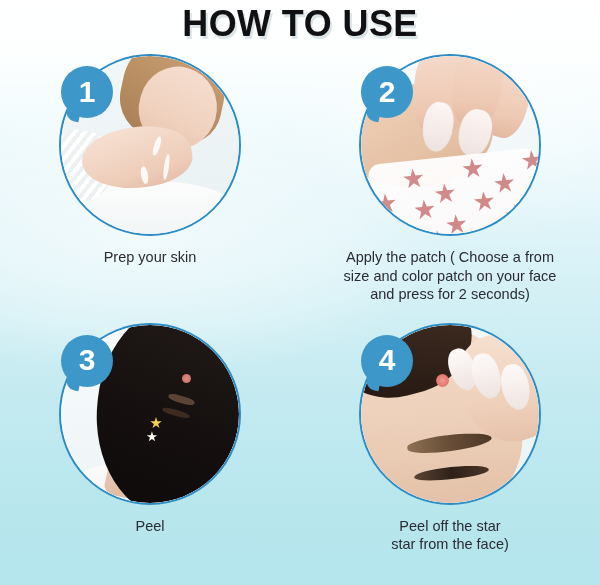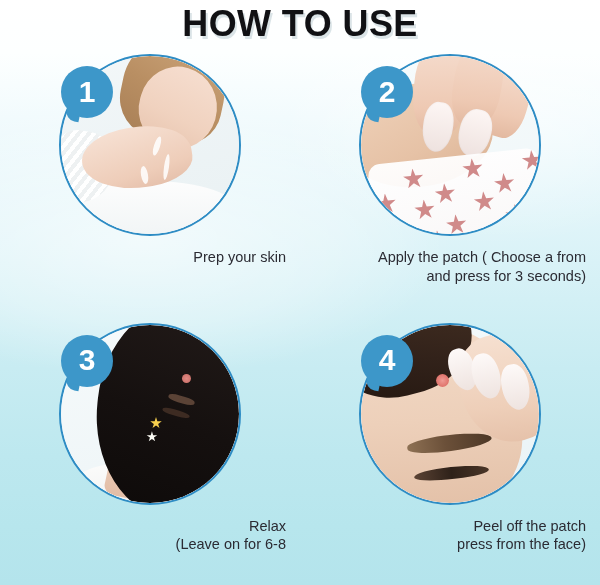--- a/index.html
+++ b/index.html
@@ -365,21 +365,21 @@
     font-size: 30px;
     line-height: 1;
     z-index: 2;
     padding-bottom: 1px;
   }
 
   
   .caption {
     margin-top: 12px;
     width: 272px;
-    text-align: right;
+    text-align: center;
     color: #2b2b33;
     font-size: 14.5px;
     line-height: 18.5px;
     font-family: "Liberation Sans", sans-serif;
   }
   .caption .line { display: block; white-space: nowrap; }
 </style>
 </head>
 <body>
 
@@ -454,21 +454,22 @@
           </div>
         </div>
         <div class="badge">
           <div class="badge-tail"></div>
           <div class="badge-circle"></div>
           <div class="badge-num">2</div>
         </div>
       </div>
       <div class="caption">
         <span class="line">Apply the patch ( Choose a from</span>
-        <span class="line">and press for 3 seconds)</span>
+        <span class="line">size and color patch on your face</span>
+        <span class="line">and press for 2 seconds)</span>
       </div>
     </div>
 
     <div class="step">
       <div class="photo-wrap">
         <div class="photo-ring">
           <div class="photo-inner">
             <div class="ph3">
               <div class="ph3-robe"></div>
               <div class="ph3-neck"></div>
@@ -482,22 +483,21 @@
             </div>
           </div>
         </div>
         <div class="badge">
           <div class="badge-tail"></div>
           <div class="badge-circle"></div>
           <div class="badge-num">3</div>
         </div>
       </div>
       <div class="caption">
-        <span class="line">Relax</span>
-        <span class="line">(Leave on for 6-8</span>
+        <span class="line">Peel</span>
       </div>
     </div>
 
     <div class="step">
       <div class="photo-wrap">
         <div class="photo-ring">
           <div class="photo-inner">
             <div class="ph4">
               <div class="ph4-forehead"></div>
               <div class="ph4-hair"></div>
@@ -511,19 +511,19 @@
             </div>
           </div>
         </div>
         <div class="badge">
           <div class="badge-tail"></div>
           <div class="badge-circle"></div>
           <div class="badge-num">4</div>
         </div>
       </div>
       <div class="caption">
-        <span class="line">Peel off the patch</span>
-        <span class="line">press from the face)</span>
+        <span class="line">Peel off the star</span>
+        <span class="line">star from the face)</span>
       </div>
     </div>
 
   </div>
 </div>
 
 </body></html>

